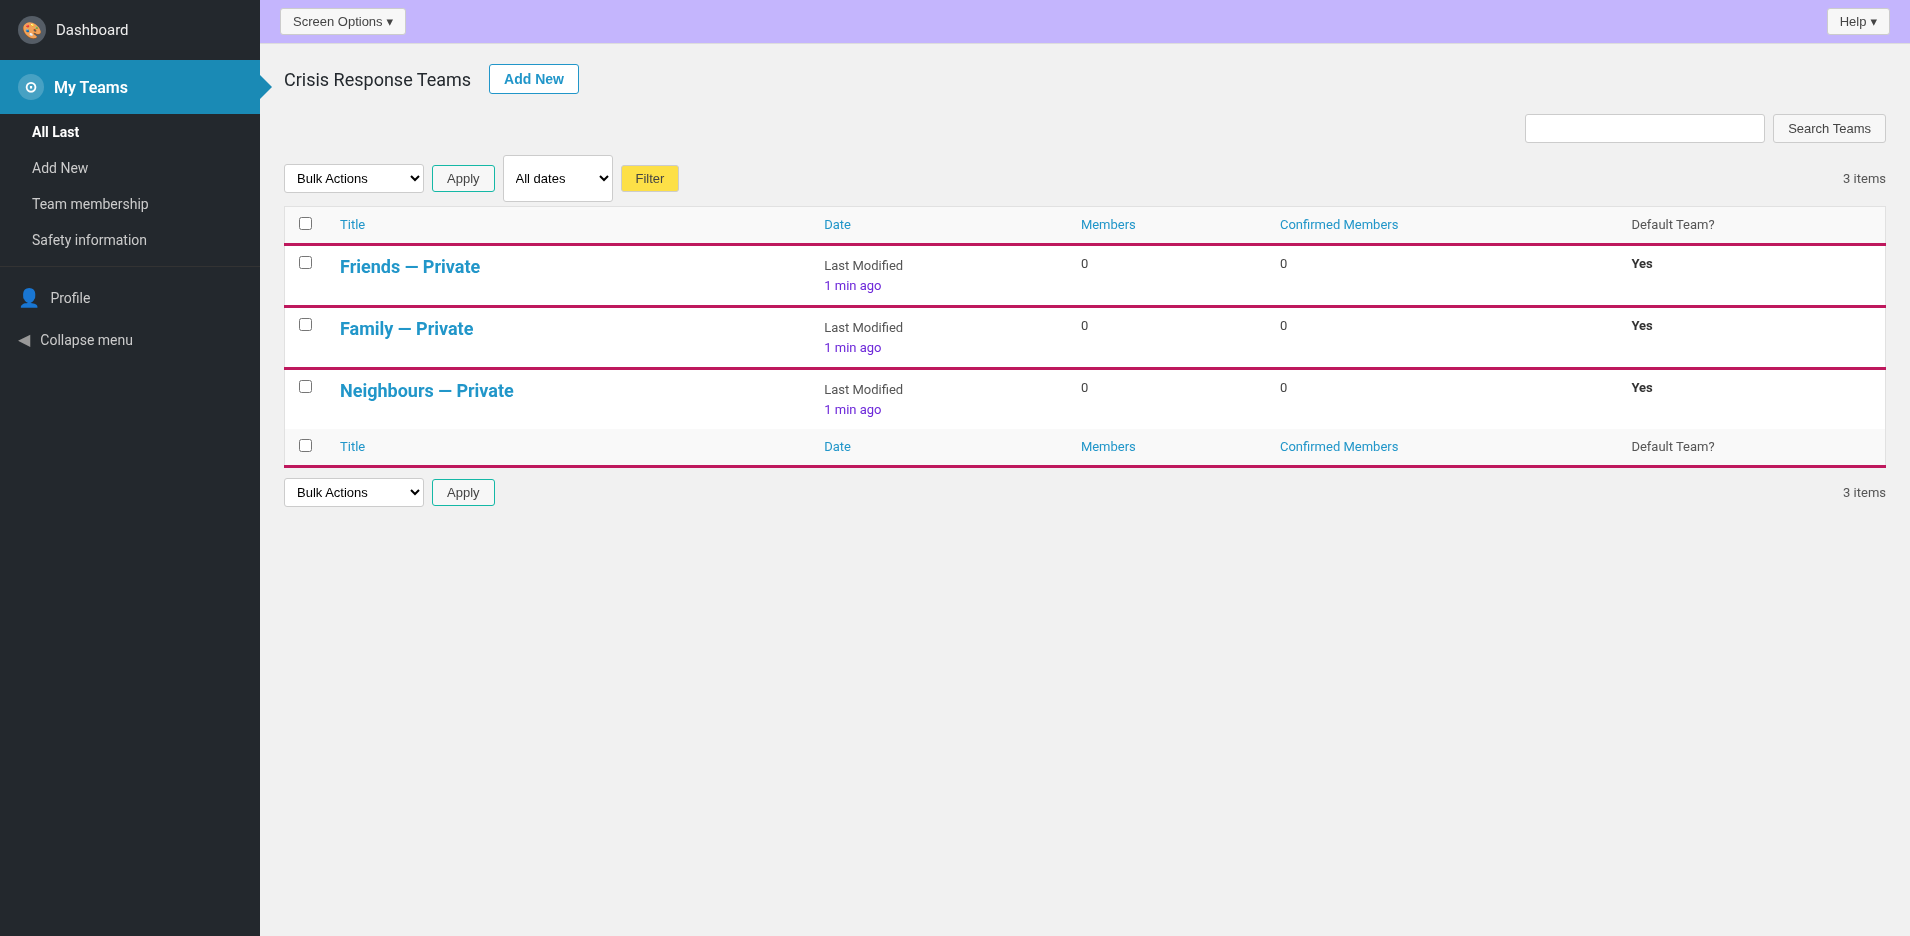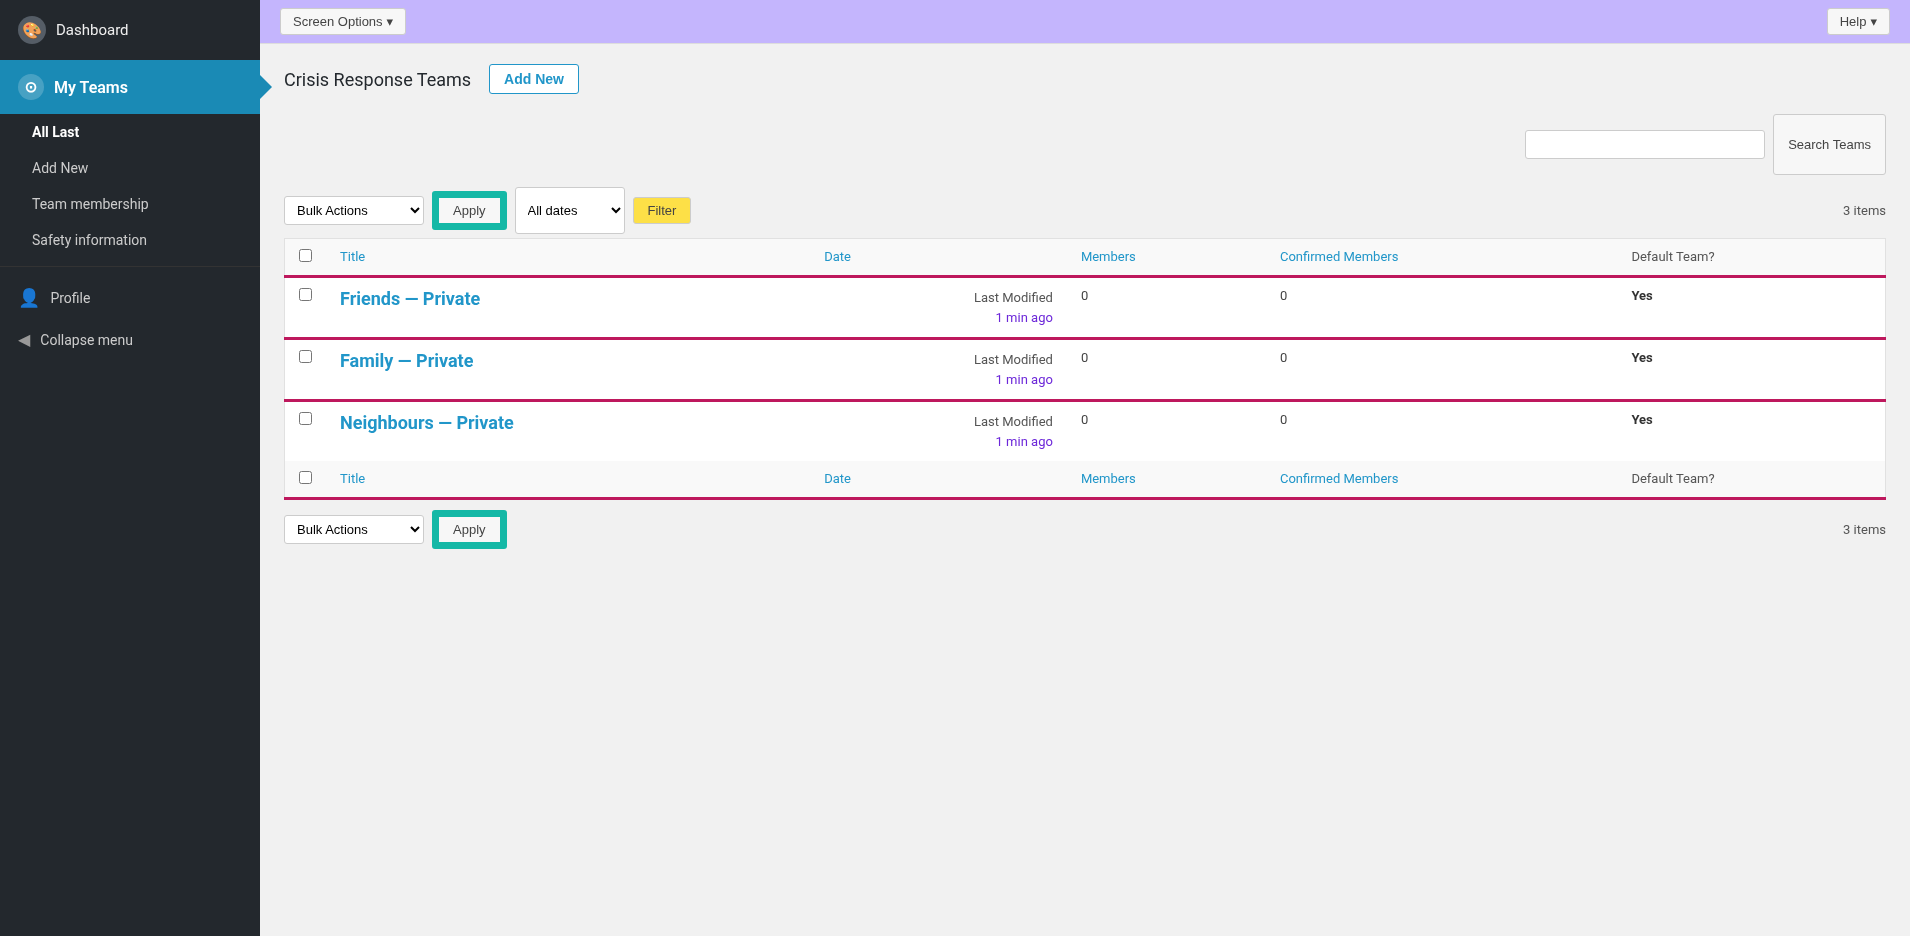--- a/index.html
+++ b/index.html
@@ -187,21 +187,21 @@
       padding: 6px 10px;
       border: 1px solid #ccc;
       border-radius: 3px;
       font-size: 13px;
       background: #fff;
     }
     .search-btn {
       background: #f7f7f7;
       border: 1px solid #ccc;
       border-radius: 3px;
-      padding: 22px 14px;
+      padding: 6px 14px;
       font-size: 13px;
       cursor: pointer;
       color: #444;
     }
 
     
     .table-controls {
       display: flex;
       align-items: center;
       gap: 8px;
@@ -211,21 +211,21 @@
       padding: 5px 8px;
       border: 1px solid #ccc;
       border-radius: 3px;
       font-size: 13px;
       background: #fff;
       cursor: pointer;
       min-width: 140px;
     }
     .apply-btn {
       background: #f7f7f7;
-      border: 7px solid #14b8a6;
+      border: 1px solid #14b8a6;
       border-radius: 3px;
       padding: 5px 14px;
       font-size: 13px;
       cursor: pointer;
       color: #444;
     }
     .date-select {
       padding: 14px 8px;
       border: 1px solid #ccc;
       border-radius: 3px;
@@ -283,21 +283,20 @@
       color: #2196c9;
       font-weight: 700;
       font-size: 18px;
       text-decoration: none;
       cursor: pointer;
     }
     .date-modified {
       color: #555;
       font-size: 13px;
       line-height: 1.5;
-      text-align: right;
     }
     .date-ago {
       color: #6d28d9;
     }
     .checkbox-col {
       width: 30px;
     }
     .check-input {
       cursor: pointer;
     }

